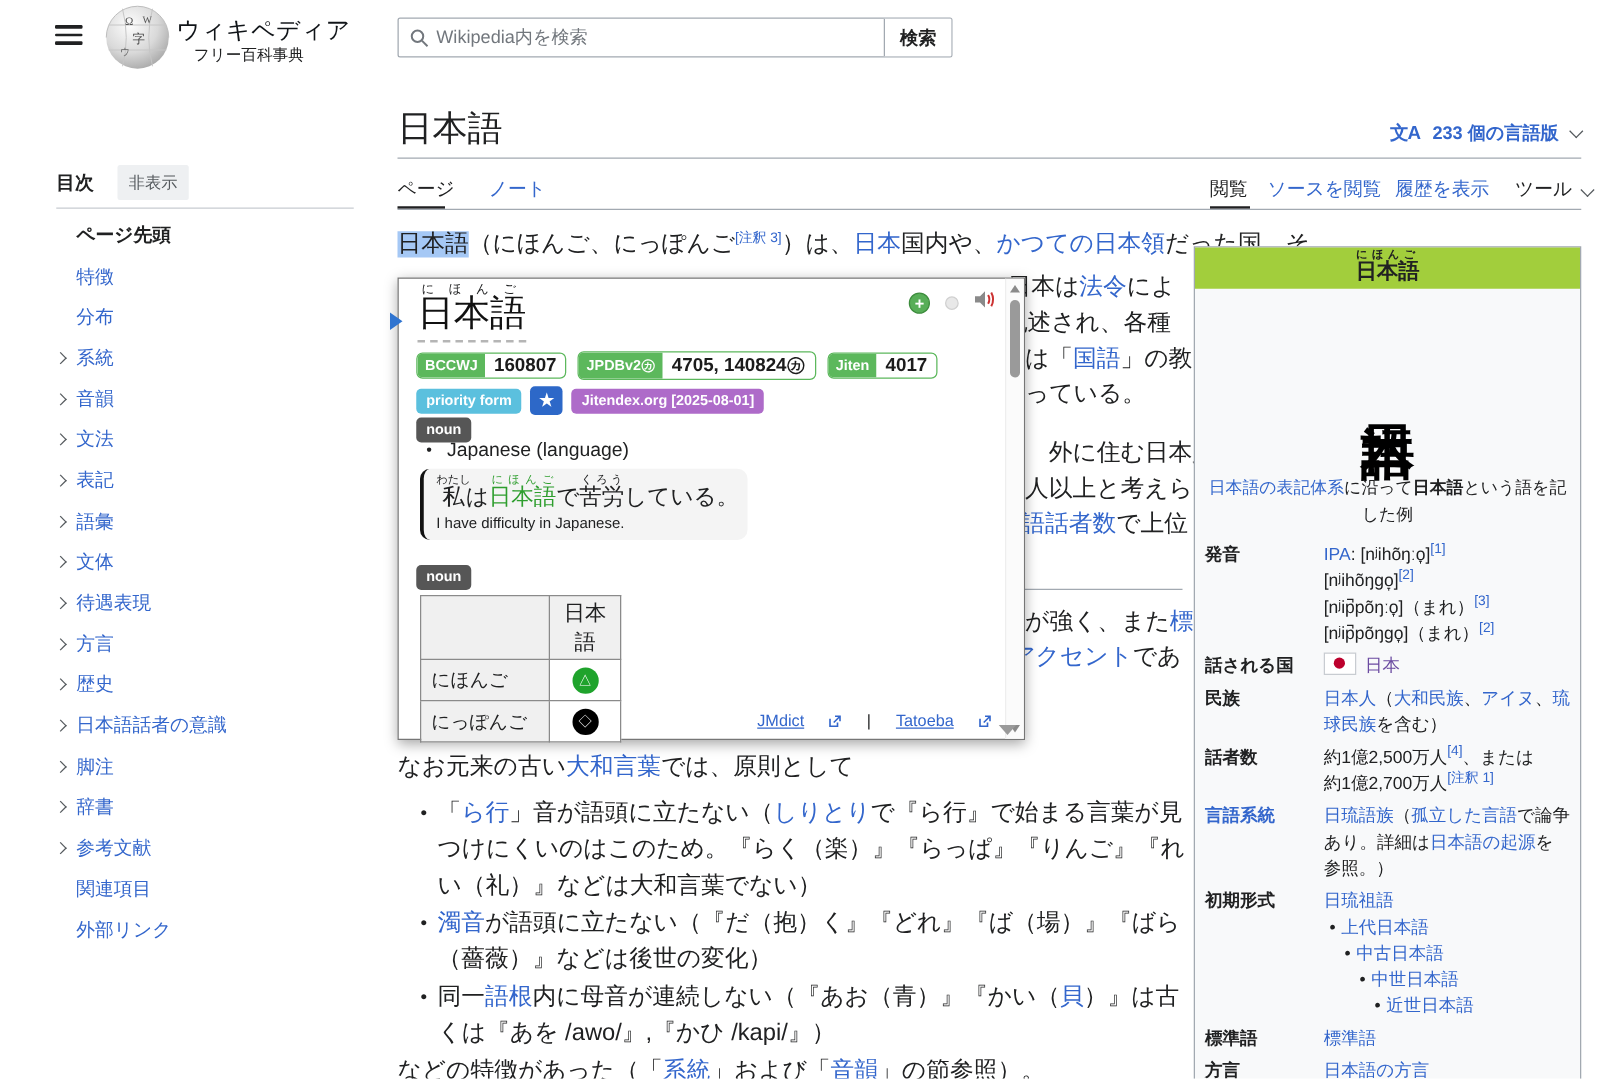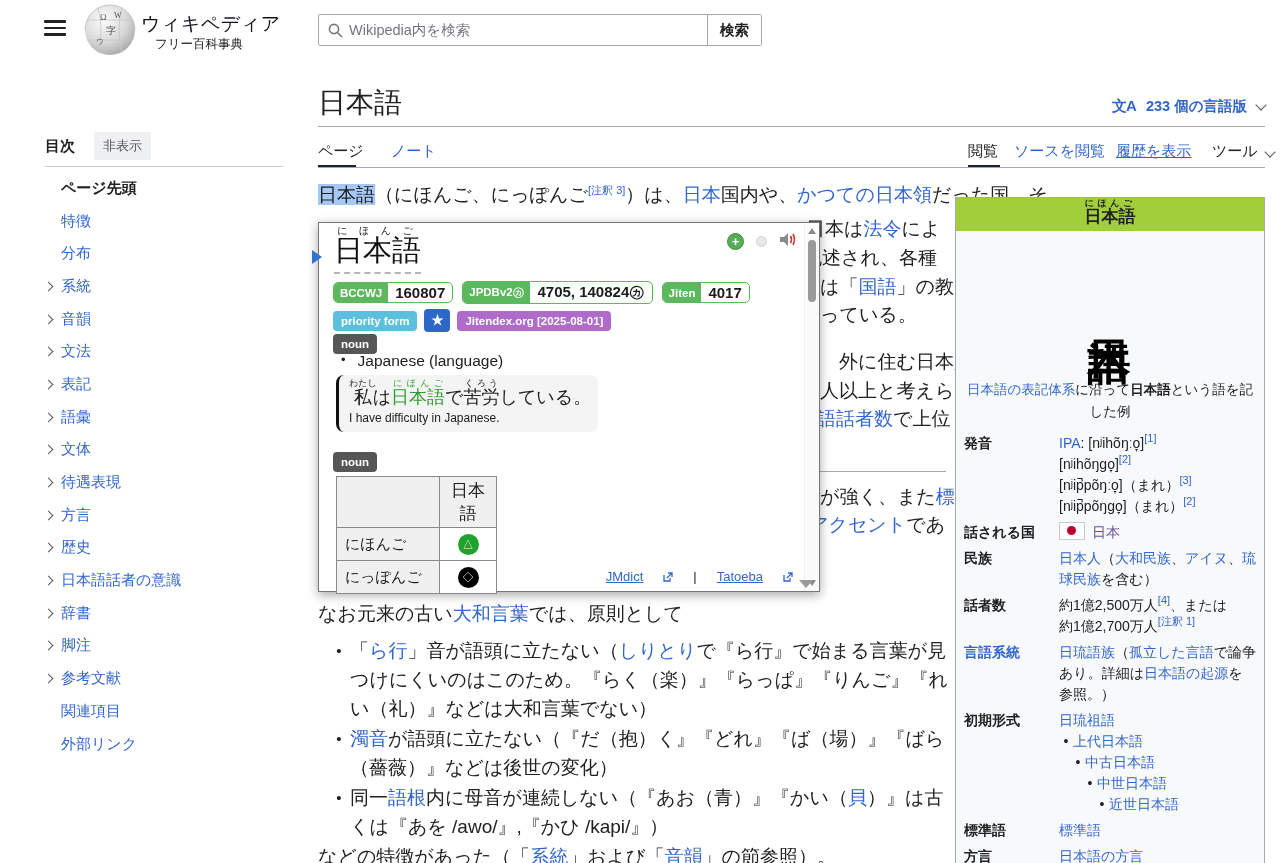--- a/index.html
+++ b/index.html
@@ -177,21 +177,21 @@
   </div>
   <h1 class="title" style="margin:0;font-weight:400;">日本語</h1>
   <div class="titlerule"></div>
   <div id="tabs">
       <div class="tab on" style="left: 318px;">ページ</div>
       <div class="tabbar" style="left: 318px; width: 38px;"></div>
       <div class="tab off" style="left: 391px;">ノート</div>
       <div class="tab on" style="left: 968px;">閲覧</div>
       <div class="tabbar" style="left: 968px; width: 32px;"></div>
       <div class="tab off" style="left: 1014px;">ソースを閲覧</div>
-      <div class="tab off" style="left: 1116px; text-decoration: underline;">履歴を表示</div>
+      <div class="tab off" style="left: 1116px;">履歴を表示</div>
       <div class="tab plain" style="left: 1212px;">ツール<span class="chev" style="margin-left: 8px;"></span></div>
     </div>
   <div class="tabrule"></div>
 
   <div class="toc-head">目次</div>
   <button class="toc-hide">非表示</button>
   <div class="toc-rule"></div>
   <nav class="toc" id="toc">
       <div class="toc-item active">
         <span class="cwrap"></span>
@@ -262,27 +262,27 @@
       <div class="toc-item">
         <span class="cwrap">
           <span class="chev"></span>
         </span>
         <span class="lbl">日本語話者の意識</span>
       </div>
       <div class="toc-item">
         <span class="cwrap">
           <span class="chev"></span>
         </span>
+        <span class="lbl">脚注</span>
+      </div>
+      <div class="toc-item">
+        <span class="cwrap">
+          <span class="chev"></span>
+        </span>
         <span class="lbl">辞書</span>
-      </div>
-      <div class="toc-item">
-        <span class="cwrap">
-          <span class="chev"></span>
-        </span>
-        <span class="lbl">脚注</span>
       </div>
       <div class="toc-item">
         <span class="cwrap">
           <span class="chev"></span>
         </span>
         <span class="lbl">参考文献</span>
       </div>
       <div class="toc-item">
         <span class="cwrap"></span>
         <span class="lbl">関連項目</span>

